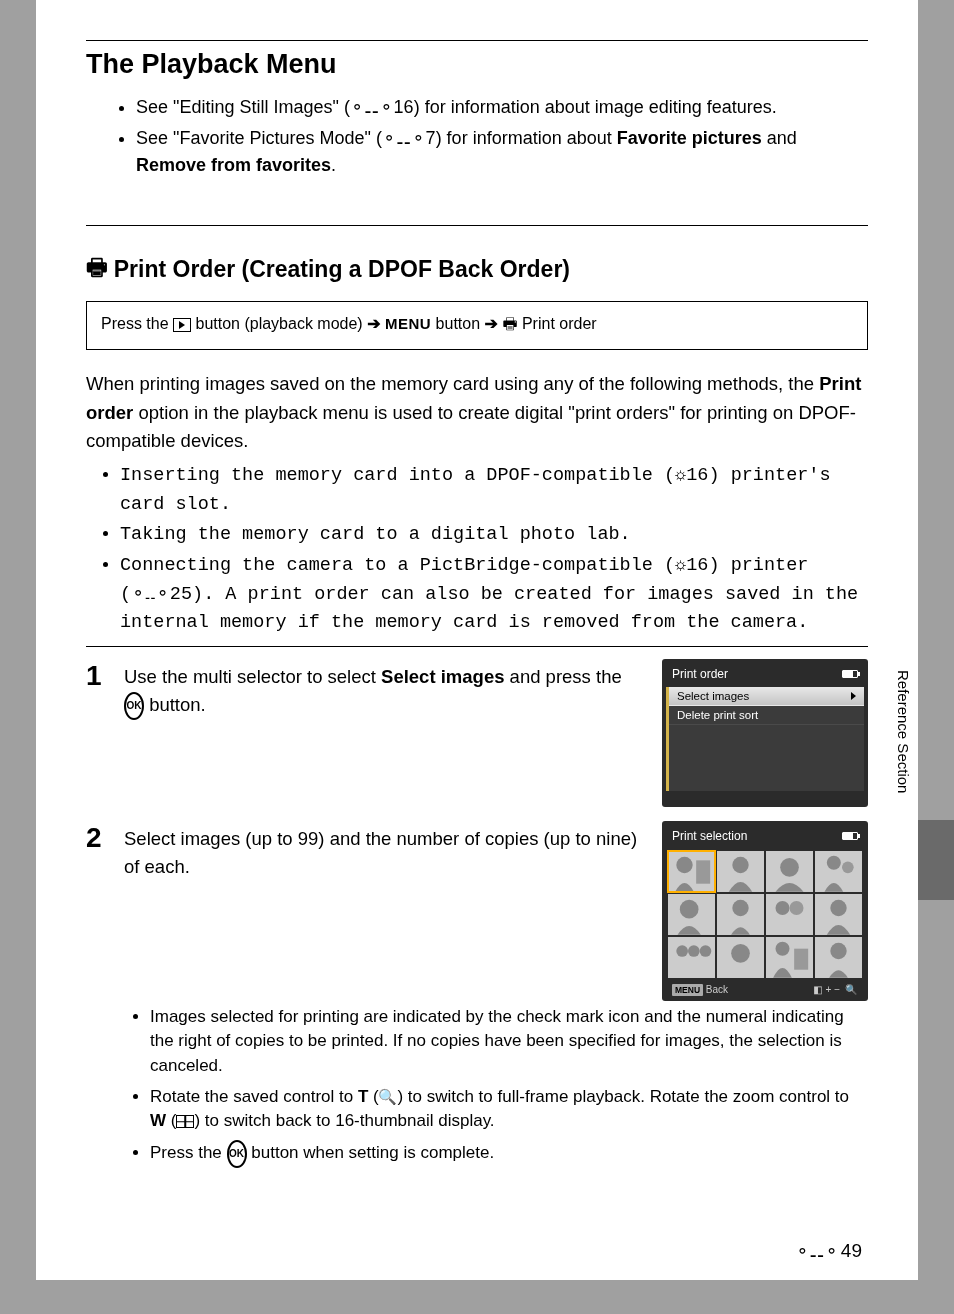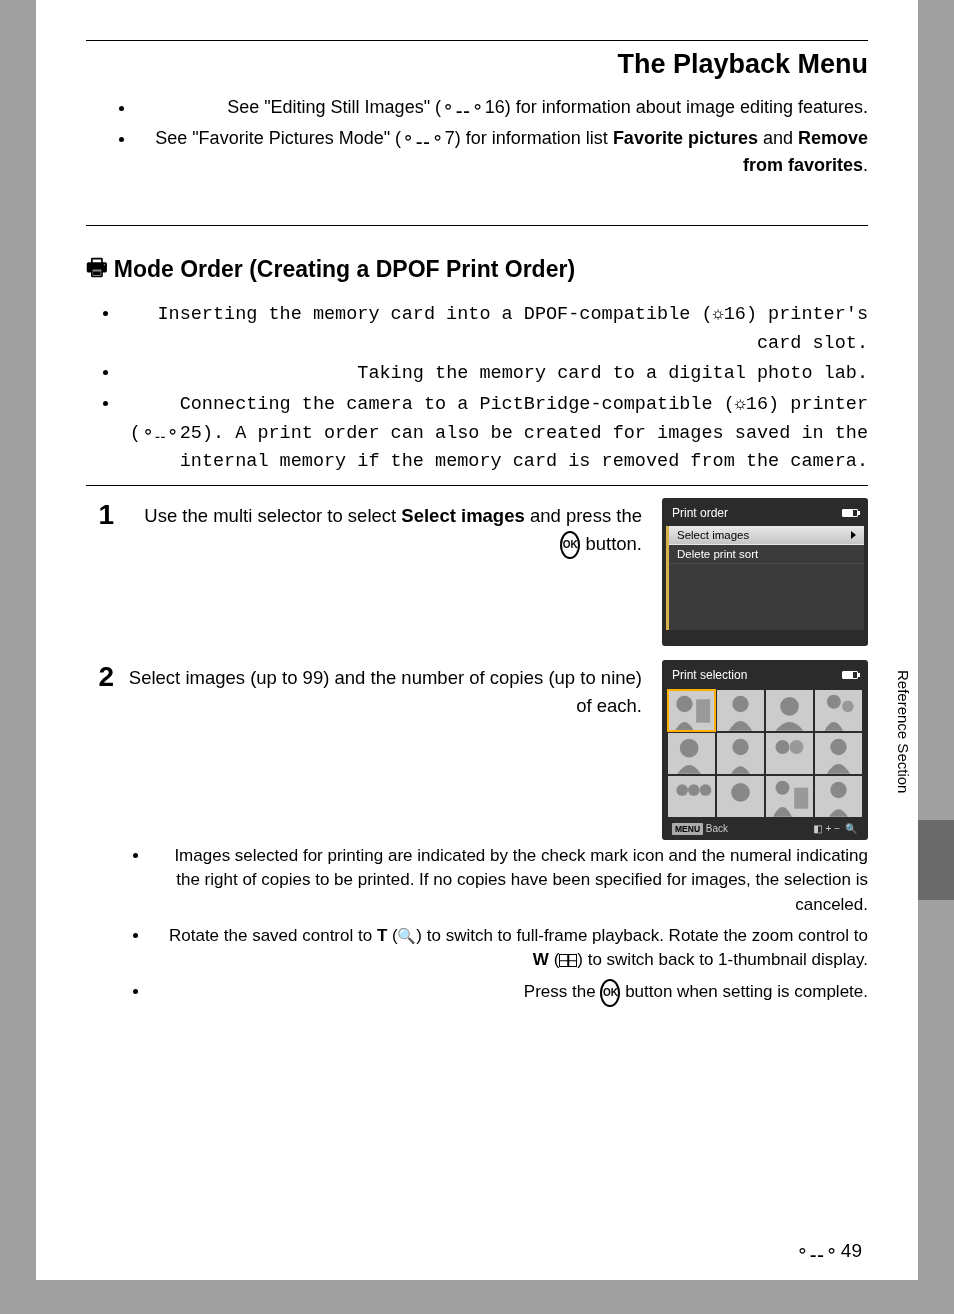--- a/index.html
+++ b/index.html
@@ -9,21 +9,20 @@
       width: 954px;
       height: 1314px;
       position: relative;
     }
     .page {
       background: #fff;
       margin: 0 36px;
       padding: 40px 0 30px 0;
       min-height: 1280px;
       position: relative;
-      text-align: right;
     }
     .content {
       padding: 0 50px;
     }
     .hr-top {
       border-top: 1px solid #000;
       margin-bottom: 8px;
     }
     .main-title {
       font-size: 27px;
@@ -247,32 +246,40 @@
   <div class="content">
 
     <div class="hr-top"></div>
     <h1 class="main-title">The Playback Menu</h1>
 
     <ul class="intro-list">
       <li>
         <span>See "Editing Still Images" (</span><span class="icon-ref">⚬⚋⚬</span><span>16</span><span>) for information about image editing features.</span>
       </li>
       <li>
-        <span>See "Favorite Pictures Mode" (</span><span class="icon-ref">⚬⚋⚬</span><span>7</span><span>) for information list </span><span class="bold">Favorite pictures</span><span> and </span><span class="bold">Remove from favorites</span><span>.</span>
+        <span>See "Favorite Pictures Mode" (</span><span class="icon-ref">⚬⚋⚬</span><span>7</span><span>) for information about </span><span class="bold">Favorite pictures</span><span> and </span><span class="bold">Remove from favorites</span><span>.</span>
       </li>
     </ul>
 
     <div class="hr-mid"></div>
 
     <h2 class="sub-title">
       <span class="icon-print">🖶</span>
-      <span>Mode Order (Creating a DPOF Print Order)</span>
+      <span>Print Order (Creating a DPOF Back Order)</span>
     </h2>
 
-
+    <div class="nav-box">
+      <span>Press the </span><span class="icon-play"></span><span> button (playback mode) </span><span class="icon-arrow-right">➔</span>
+      <span class="menu-font">MENU</span><span> button </span><span class="icon-arrow-right">➔</span>
+      <span class="icon-print">🖶</span><span> Print order</span>
+    </div>
+
+    <p class="body-text">
+      <span>When printing images saved on the memory card using any of the following methods, the </span><span class="bold">Print order</span><span> option in the playback menu is used to create digital "print orders" for printing on DPOF-compatible devices.</span>
+    </p>
 
     <ul class="body-list">
       <li>
         <span>Inserting the memory card into a DPOF-compatible (</span><span>☼</span><span>16</span><span>) printer's card slot.</span>
       </li>
       <li>Taking the memory card to a digital photo lab.</li>
       <li>
         <span>Connecting the camera to a PictBridge-compatible (</span><span>☼</span><span>16</span><span>) printer (</span><span class="icon-ref">⚬⚋⚬</span><span>25</span><span>). A print order can also be created for images saved in the internal memory if the memory card is removed from the camera.</span>
       </li>
     </ul>
@@ -396,21 +403,21 @@
         <div class="scr-bottom-bar">
           <span><span class="menu-tag">MENU</span> <span>Back</span></span>
           <span>◧ <span>+ −</span>&nbsp;&nbsp;🔍</span>
         </div>
       </div>
     </div>
 
     <ul class="step-sublist" style="margin-top:-10px">
       <li>Images selected for printing are indicated by the check mark icon and the numeral indicating the right of copies to be printed. If no copies have been specified for images, the selection is canceled.</li>
       <li>
-        <span>Rotate the saved control to </span><span class="bold">T</span><span> (</span><span class="icon-mag">🔍</span><span>) to switch to full-frame playback. Rotate the zoom control to </span><span class="bold">W</span><span> (</span><span class="icon-grid"></span><span>) to switch back to 1-thumbnail display.</span>
+        <span>Rotate the saved control to </span><span class="bold">T</span><span> (</span><span class="icon-mag">🔍</span><span>) to switch to full-frame playback. Rotate the zoom control to </span><span class="bold">W</span><span> (</span><span class="icon-grid"></span><span>) to switch back to 16-thumbnail display.</span>
       </li>
       <li>
         <span>Press the </span><span class="icon-ok">OK</span><span> button when setting is complete.</span>
       </li>
     </ul>
 
   </div>
 
   <div class="side-label">Reference Section</div>
 

